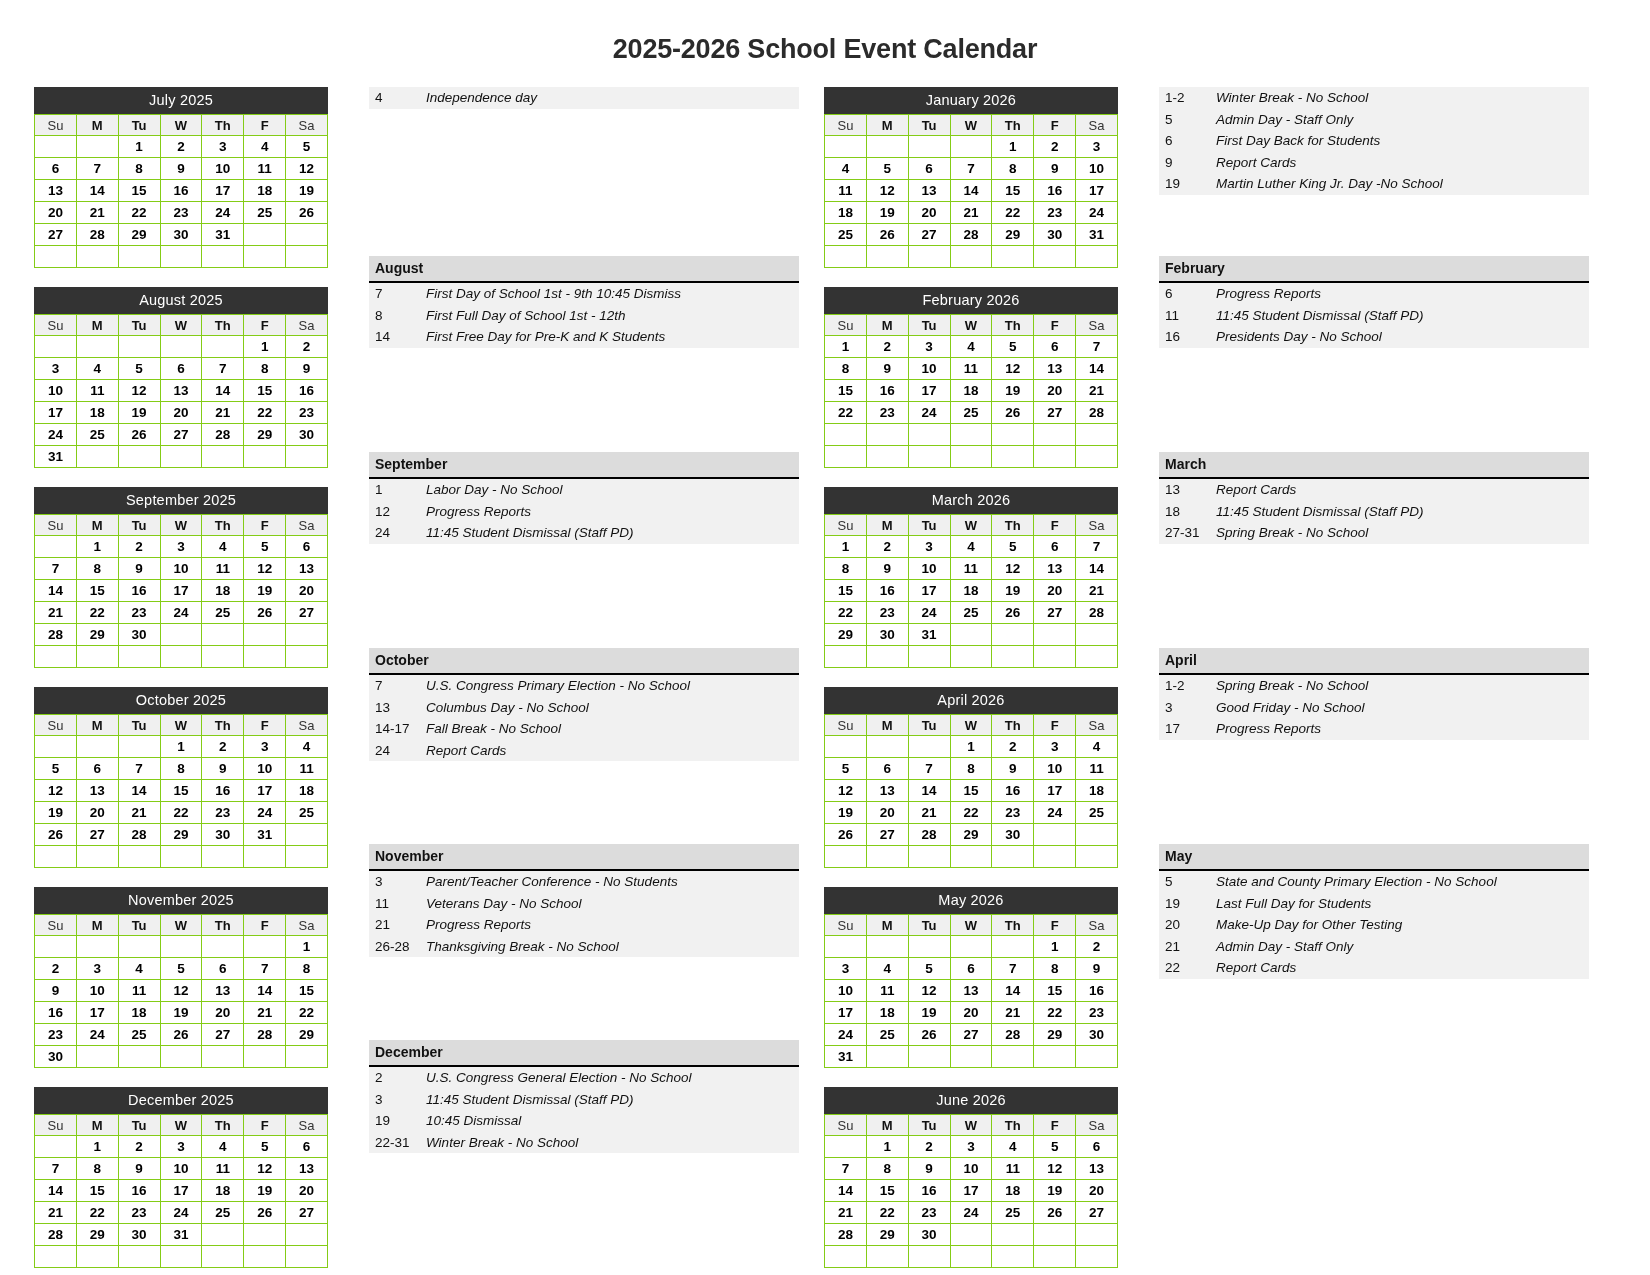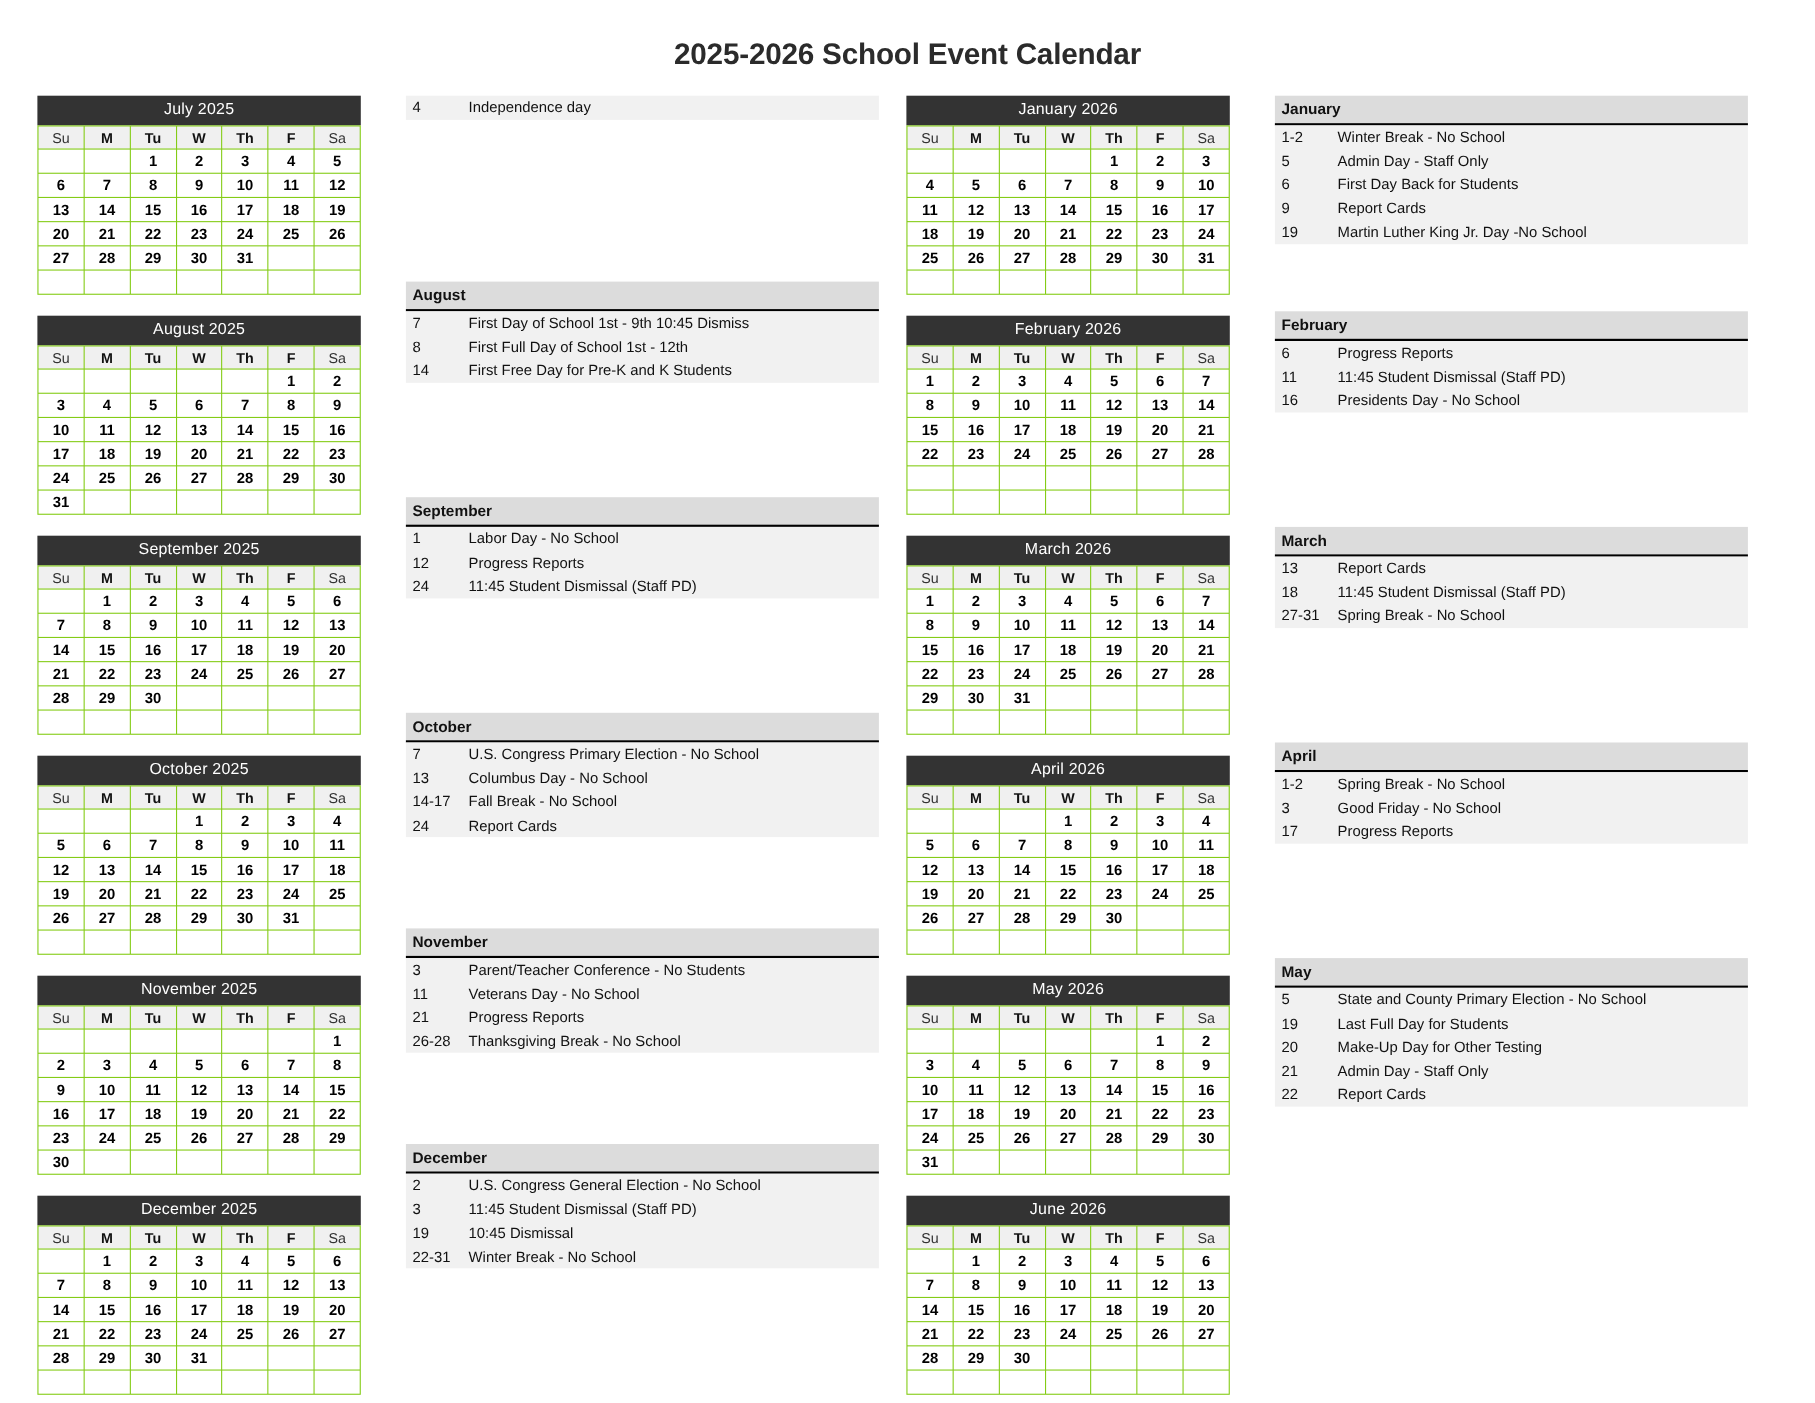--- a/index.html
+++ b/index.html
@@ -91,21 +91,21 @@
   }
   .ev-body { background: #f1f1f1; }
   .ev-body.empty { background: transparent; }
   .ev-row {
     display: flex;
     font-size: 13.5px;
     line-height: 21.5px;
     color: #111;
   }
   .ev-date { width: 57px; padding-left: 6px; flex: none; }
-  .ev-text { flex: 1; }
+  .ev-text { flex: 1; font-style: italic; }
 
   
   .footer {
     position: absolute;
     left: 0; right: 0; bottom: 22px;
     display: flex;
     justify-content: space-between;
     padding: 0 34px;
     font-size: 12.5px;
     color: #9a9a9a;
@@ -1099,21 +1099,20 @@
                 <td class="emp"></td>
                 <td class="emp"></td>
               </tr>
             </tbody>
           </table>
         </div>
       </div>
 
     <div class="col col-ev-right">
         <div class="evlist">
-          <div class="ev-head">January</div>
           <div class="ev-body">
             <div class="ev-row">
               <span class="ev-date">1-2</span>
               <span class="ev-text">Winter Break - No School</span>
             </div>
             <div class="ev-row">
               <span class="ev-date">5</span>
               <span class="ev-text">Admin Day - Staff Only</span>
             </div>
             <div class="ev-row">

